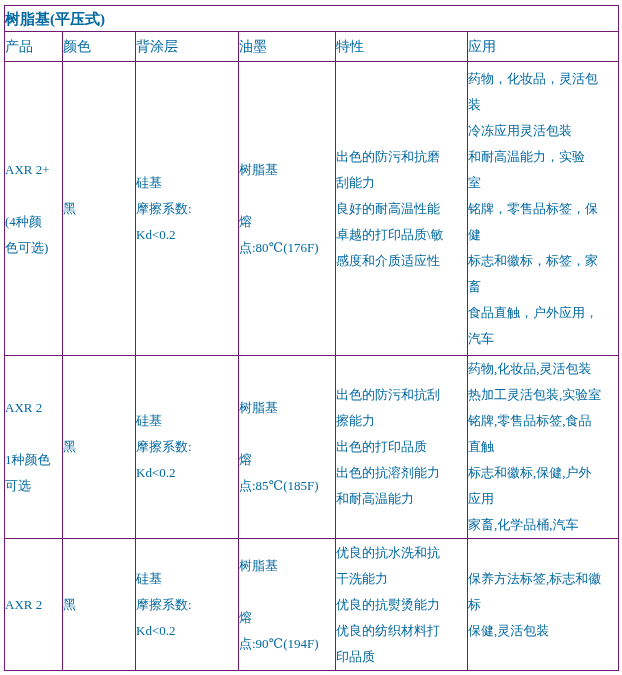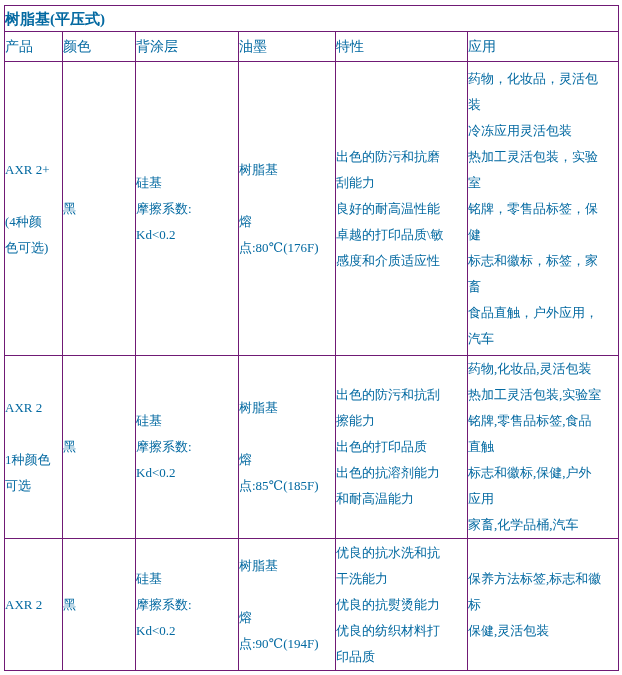--- a/index.html
+++ b/index.html
@@ -85,21 +85,21 @@
 熔
 点:80℃(176F)</td>
         <td>出色的防污和抗磨
 刮能力
 良好的耐高温性能
 卓越的打印品质\敏
 感度和介质适应性</td>
         <td>药物，化妆品，灵活包
 装
 冷冻应用灵活包装
-热加工灵活包装，实验
+和耐高温能力，实验
 室
 铭牌，零售品标签，保
 健
 标志和徽标，标签，家
 畜
 食品直触，户外应用，
 汽车</td>
       </tr>
       <tr class="r2">
         <td>AXR 2

